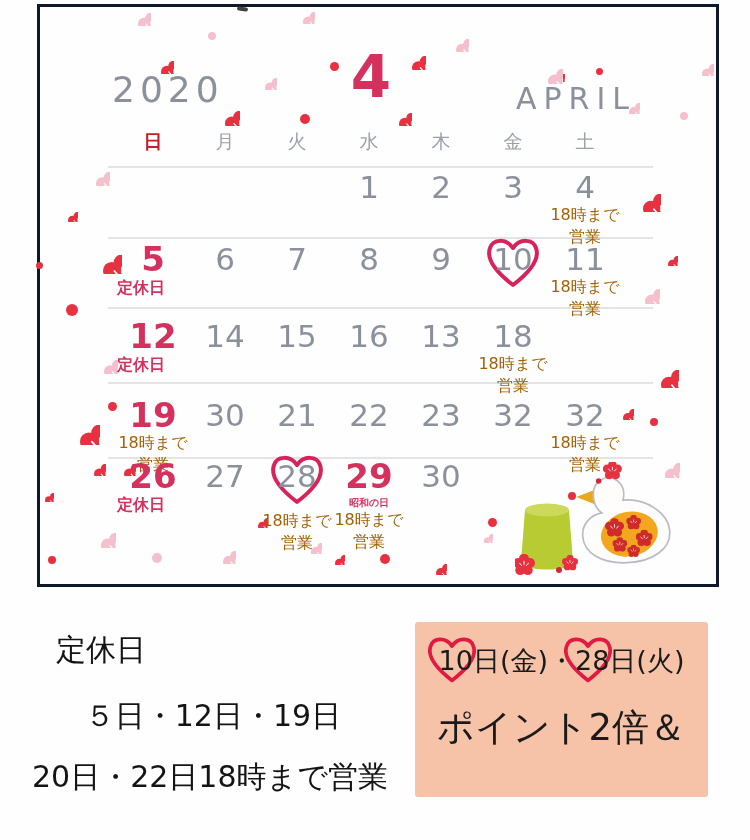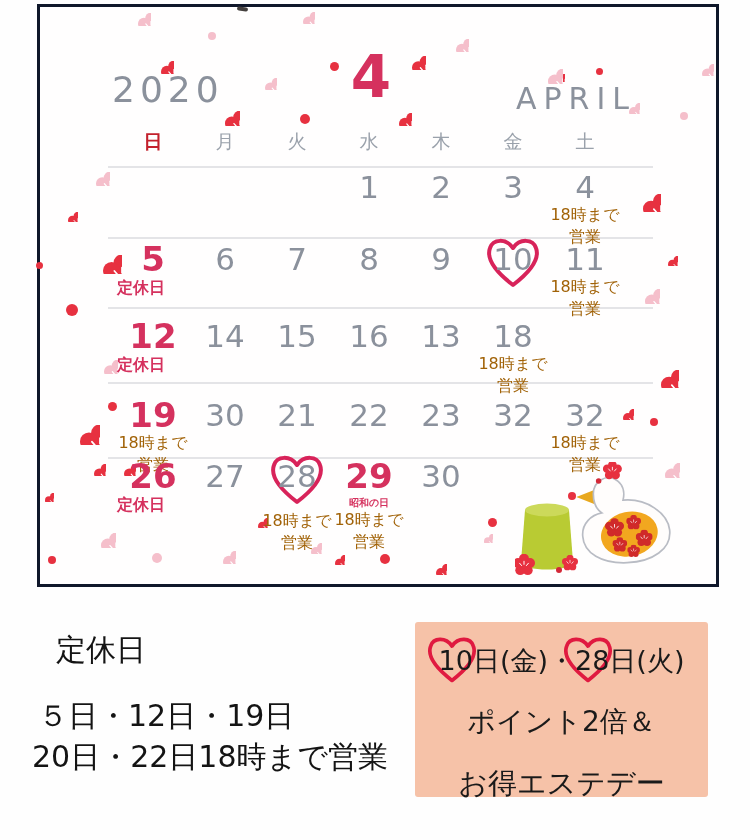--- a/index.html
+++ b/index.html
@@ -42,27 +42,27 @@
   .dotd{position:absolute;border-radius:50%;z-index:1;pointer-events:none;}
   .artifact{position:absolute;left:237px;top:7px;width:11px;height:4px;background:#44403e;
             transform:rotate(8deg);border-radius:2px;}
   .bird{position:absolute;left:570px;top:462px;width:106px;height:106px;z-index:1;}
   .cup{position:absolute;left:515px;top:500px;width:64px;height:76px;z-index:1;}
 
   
   .legend{position:absolute;left:32px;top:630px;color:#141414;z-index:2;}
   .legend .l{font-size:30px;}
   .l-title{padding-left:24px;margin-bottom:25px;}
-  .l-2{padding-left:6px;}
+  .l-2{padding-left:6px;margin-bottom:20px;text-align:center;}
 
   
   .promo{position:absolute;left:415px;top:622px;width:293px;height:175px;
          background:#f6c2a8;border-radius:3px;text-align:center;color:#1a1a1a;z-index:2;}
   .promo .l1{margin-top:21px;font-size:27px;position:relative;}
-  .promo .l2{margin-top:24px;font-size:28px;}
+  .promo .l2{margin-top:24px;font-size:37px;}
   .promo .l3{margin-top:23px;font-size:29px;}
   .hearted{position:relative;display:inline-block;}
   .hearted .t{position:relative;z-index:2;}
   .heart-promo{position:absolute;left:-15px;top:-11px;width:56px;height:52px;
                color:#e01a40;z-index:1;}
 </style>
 </head>
 <body>
 
 <svg width="0" height="0" style="position:absolute" aria-hidden="true">
@@ -453,16 +453,15 @@
     <div class="l l-3">20日・22日18時まで営業</div>
   </div>
 
   <div class="promo">
     <div class="l1"><span class="hearted"><svg viewBox="0 0 60 56" class="heart-promo">
             <use href="#heart" xlink:href="#heart"></use>
           </svg><span class="t">10</span></span><span>日(金)・</span><span class="hearted"><svg viewBox="0 0 60 56" class="heart-promo">
             <use href="#heart" xlink:href="#heart"></use>
           </svg><span class="t">28</span></span><span>日(火)</span></div>
     <div class="l2">ポイント2倍＆</div>
-    <div class="l3">お得エステデー</div>
   </div>
 
 </div>
 
 </body></html>

